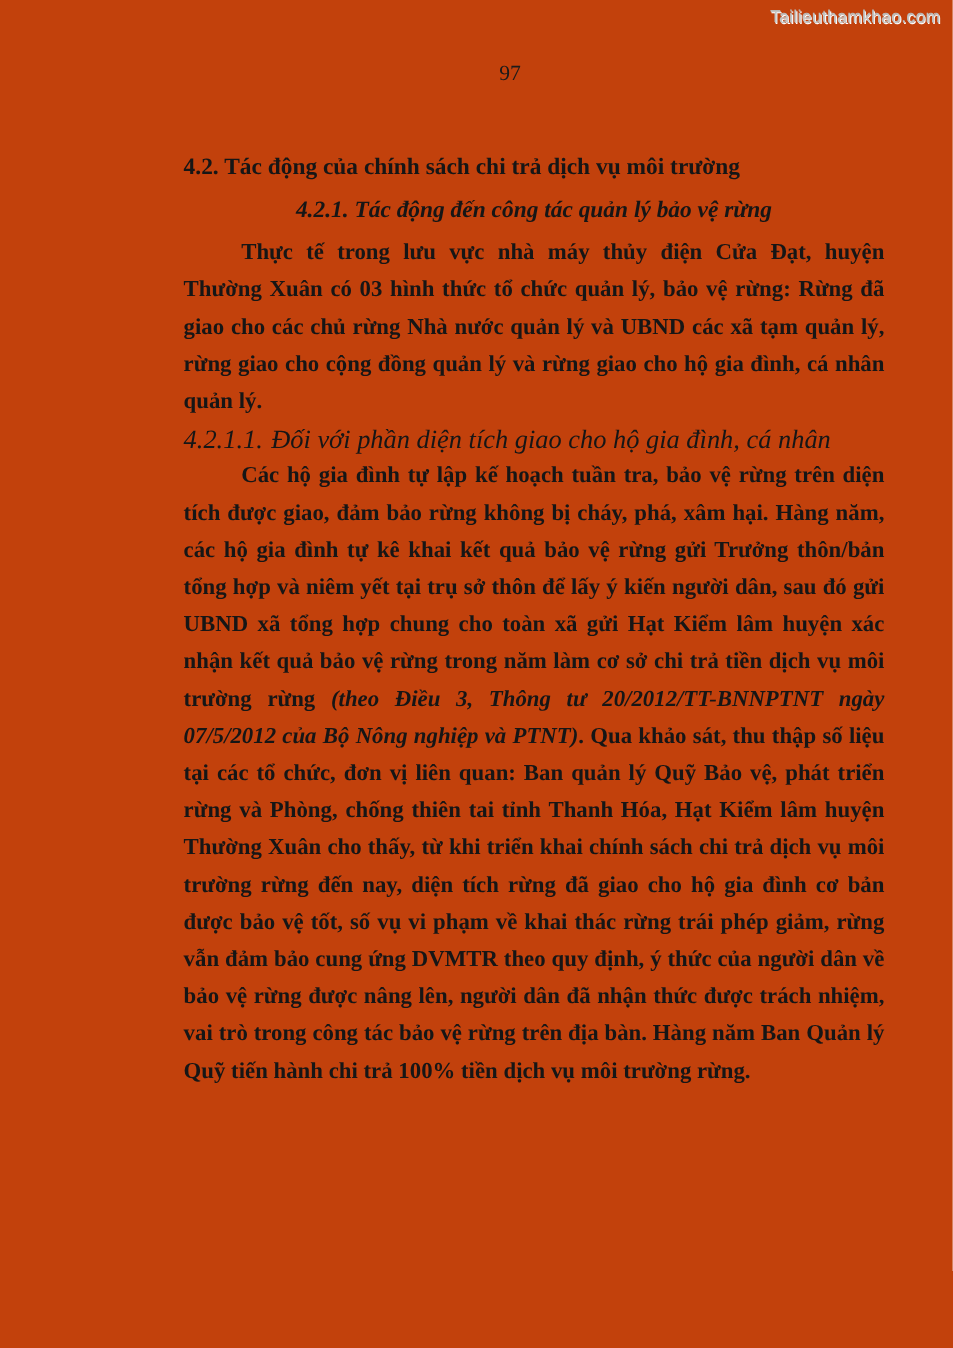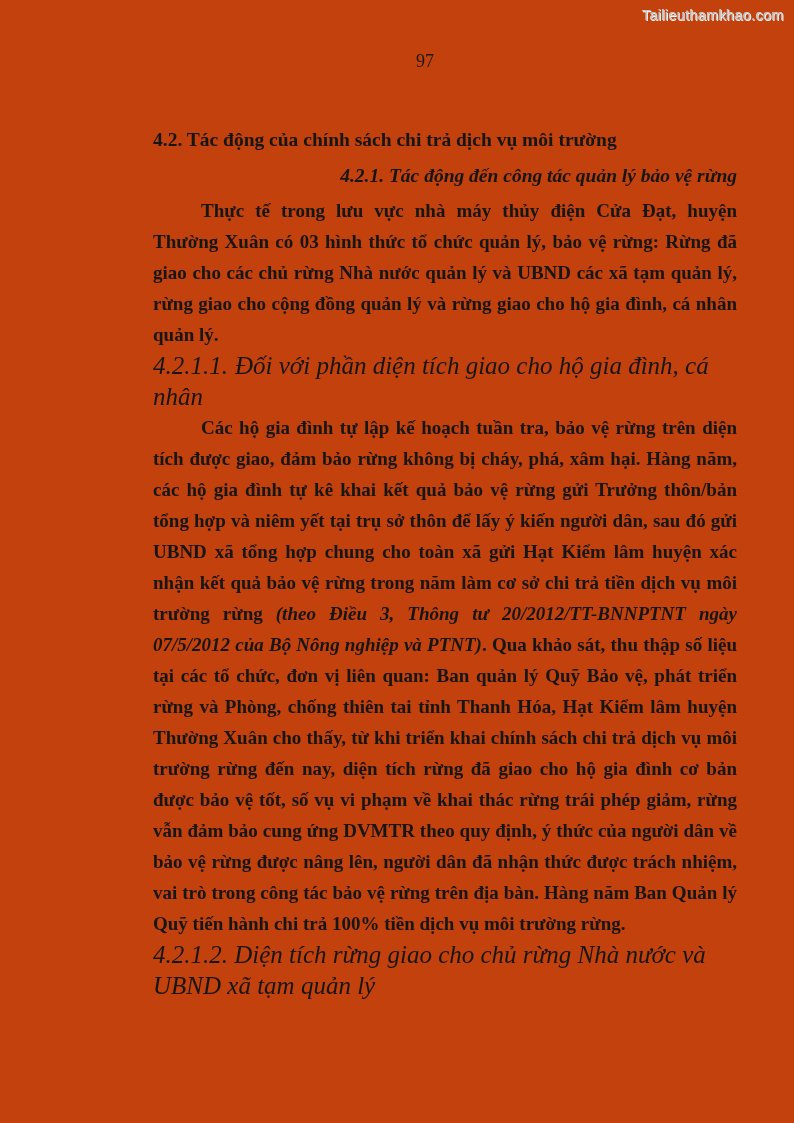--- a/index.html
+++ b/index.html
@@ -51,25 +51,25 @@
     font-weight: bold;
     line-height: 36px;
     text-align: left;
   }
   .content h2 {
     margin: 0 0 1px 0;
     font-size: 19.5px;
     font-weight: bold;
     font-style: italic;
     line-height: 36px;
-    text-align: right;
+    text-align: center;
   }
   .content h3 {
     margin: 0;
-    font-size: 25px;
+    font-size: 22px;
     font-weight: normal;
     font-style: italic;
     line-height: 31px;
     text-align: left;
   }
   .content p {
     margin: 0;
     text-indent: 48px;
     font-weight: bold;
   }
@@ -94,18 +94,17 @@
     <h1>4.2. Tác động của chính sách chi trả dịch vụ môi trường</h1>
 
     <h2>4.2.1. Tác động đến công tác quản lý bảo vệ rừng</h2>
 
     <p>Thực tế trong lưu vực nhà máy thủy điện Cửa Đạt, huyện Thường Xuân có 03 hình thức tổ chức quản lý, bảo vệ rừng: Rừng đã giao cho các chủ rừng Nhà nước quản lý và UBND các xã tạm quản lý, rừng giao cho cộng đồng quản lý và rừng giao cho hộ gia đình, cá nhân quản lý.</p>
 
     <h3><span class="hnum">4.2.1.1.</span><span>Đối với phần diện tích giao cho hộ gia đình, cá nhân</span></h3>
 
     <p><span>Các hộ gia đình tự lập kế hoạch tuần tra, bảo vệ rừng trên diện tích được giao, đảm bảo rừng không bị cháy, phá, xâm hại. Hàng năm, các hộ gia đình tự kê khai kết quả bảo vệ rừng gửi Trưởng thôn/bản tổng hợp và niêm yết tại trụ sở thôn để lấy ý kiến người dân, sau đó gửi UBND xã tổng hợp chung cho toàn xã gửi Hạt Kiểm lâm huyện xác nhận kết quả bảo vệ rừng trong năm làm cơ sở chi trả tiền dịch vụ môi trường rừng </span><em>(theo Điều 3, Thông tư 20/2012/TT-BNNPTNT ngày 07/5/2012 của Bộ Nông nghiệp và PTNT)</em><span>. Qua khảo sát, thu thập số liệu tại các tổ chức, đơn vị liên quan: Ban quản lý Quỹ Bảo vệ, phát triển rừng và Phòng, chống thiên tai tỉnh Thanh Hóa, Hạt Kiểm lâm huyện Thường Xuân cho thấy, từ khi triển khai chính sách chi trả dịch vụ môi trường rừng đến nay, diện tích rừng đã giao cho hộ gia đình cơ bản được bảo vệ tốt, số vụ vi phạm về khai thác rừng trái phép giảm, rừng vẫn đảm bảo cung ứng DVMTR theo quy định, ý thức của người dân về bảo vệ rừng được nâng lên, người dân đã nhận thức được trách nhiệm, vai trò trong công tác bảo vệ rừng trên địa bàn. Hàng năm Ban Quản lý Quỹ tiến hành chi trả 100% tiền dịch vụ môi trường rừng.</span></p>
 
-    <h3>4.2.1.2. Diện tích rừng giao cho chủ rừng Nhà nước và UBND xã tạm quản lý</h3>
 
 
   </div>
 
 </div>
 
 </body></html>

